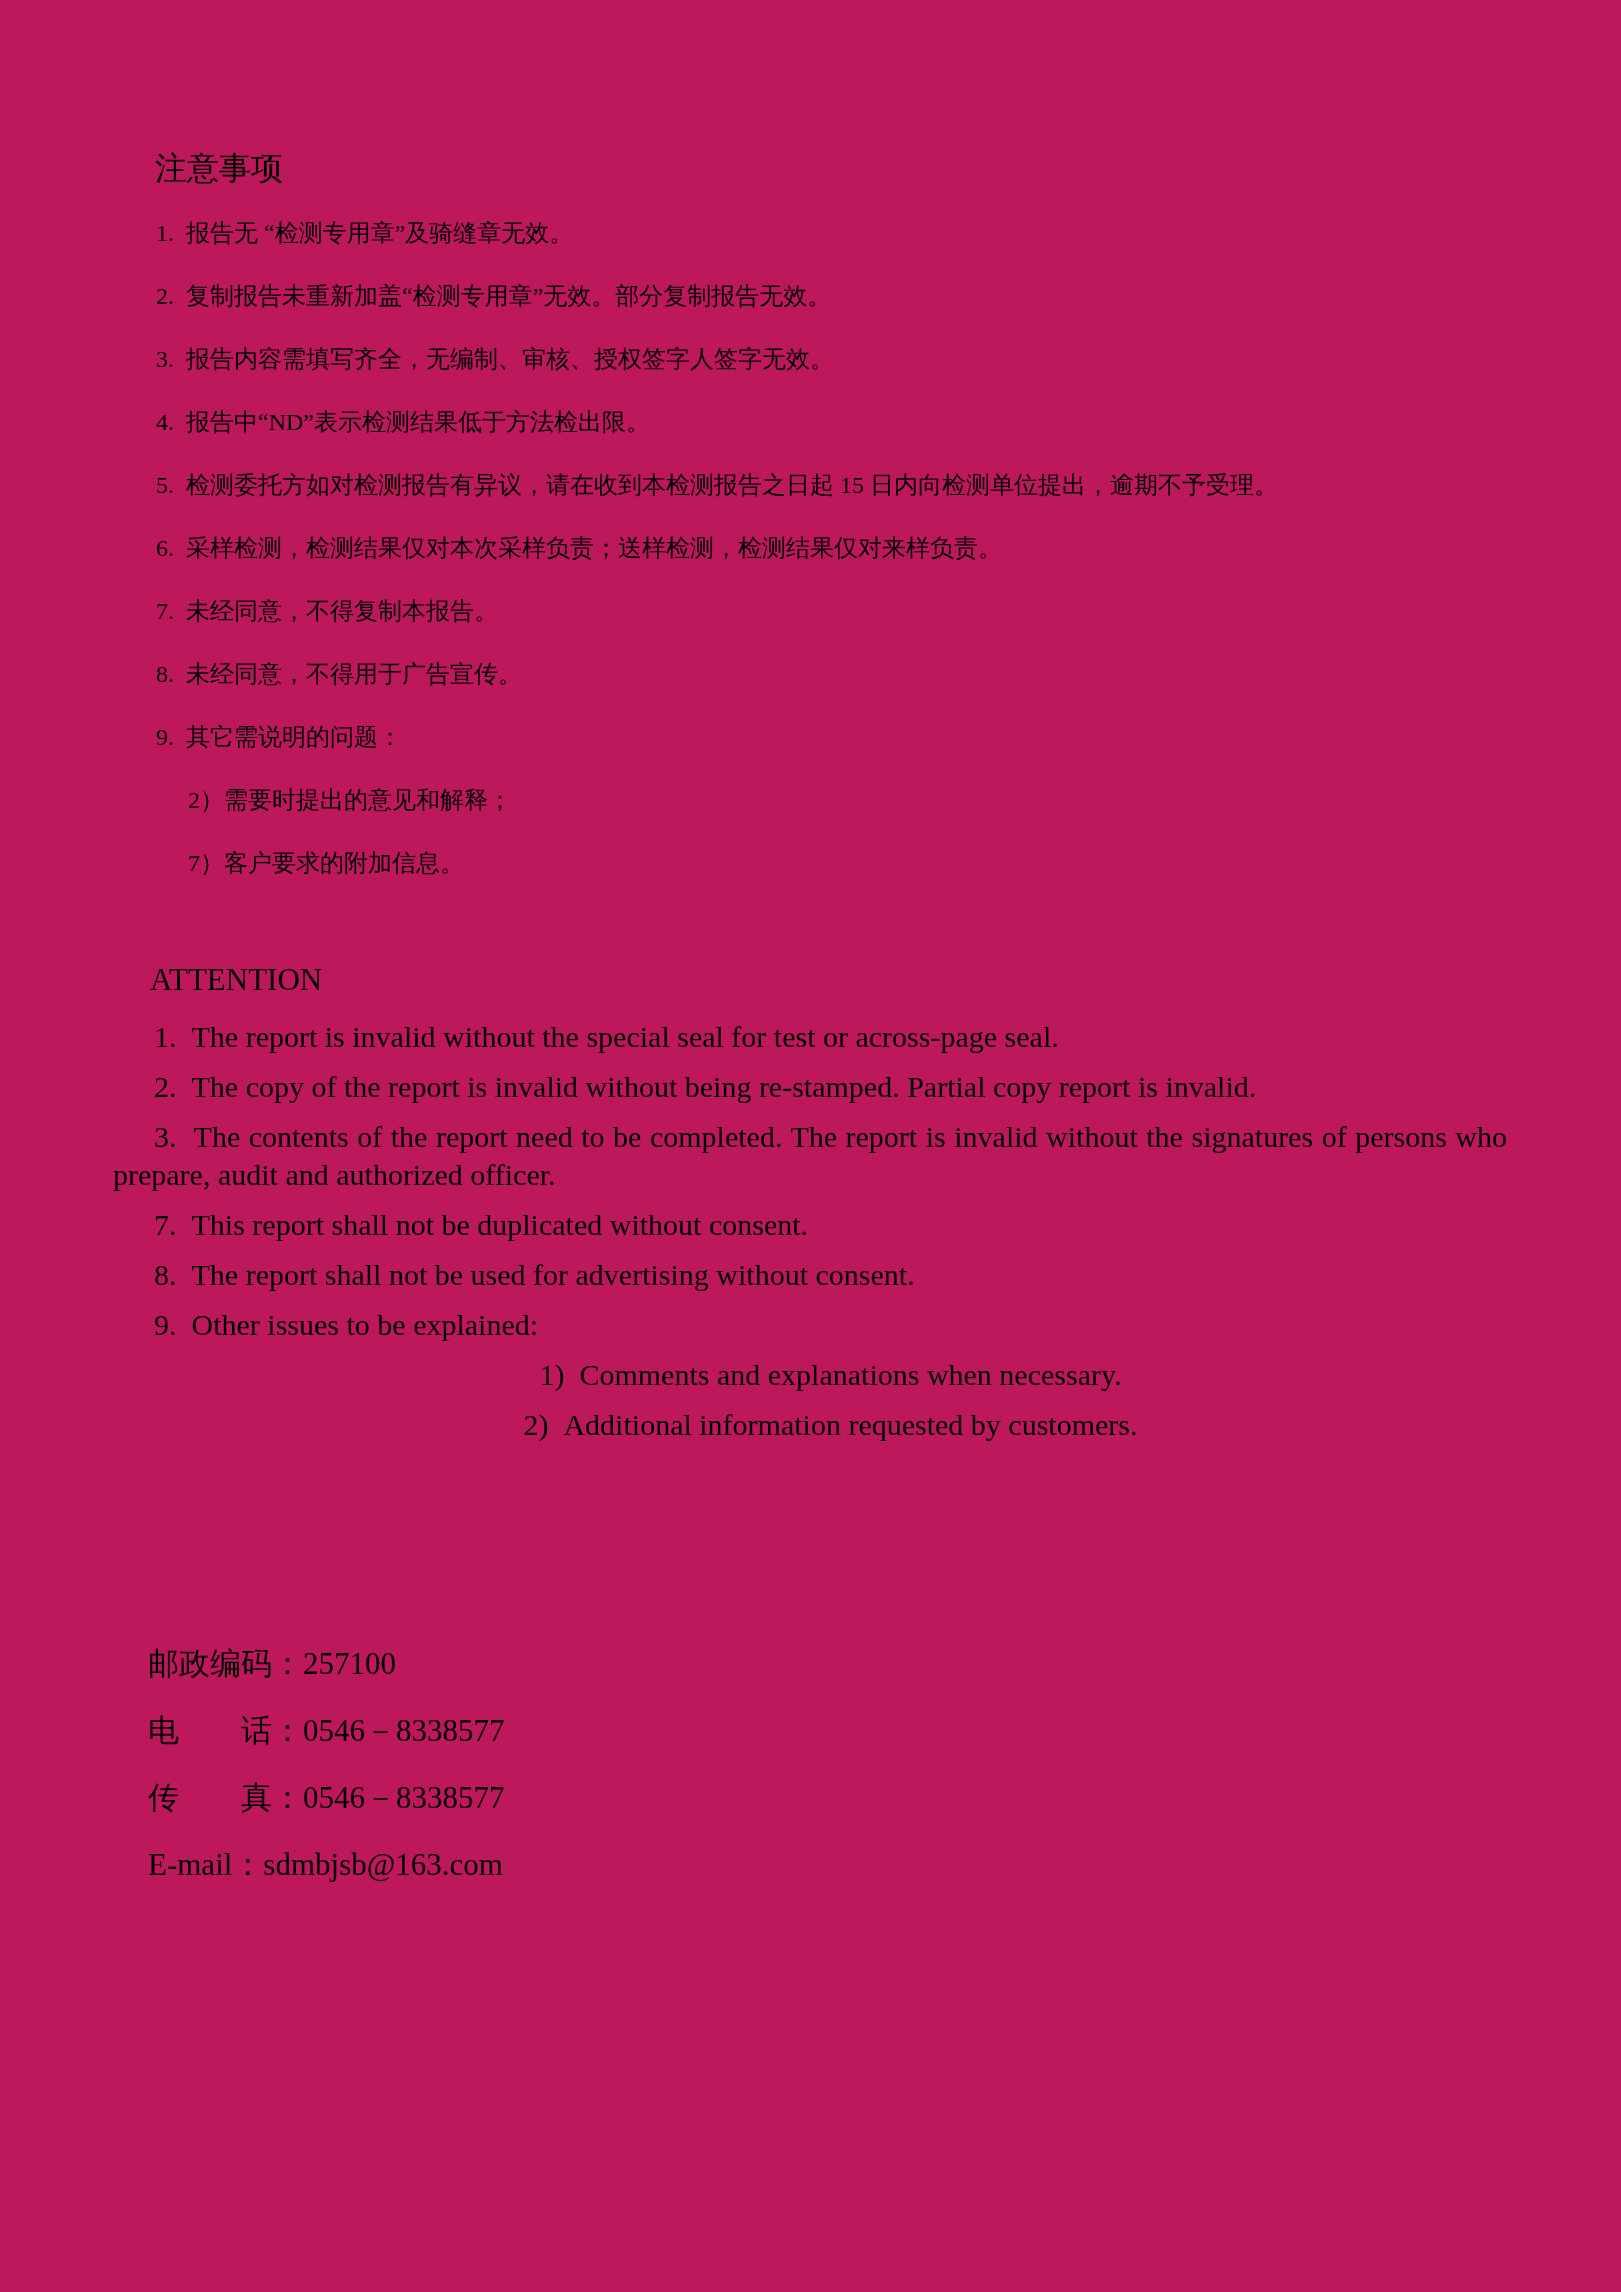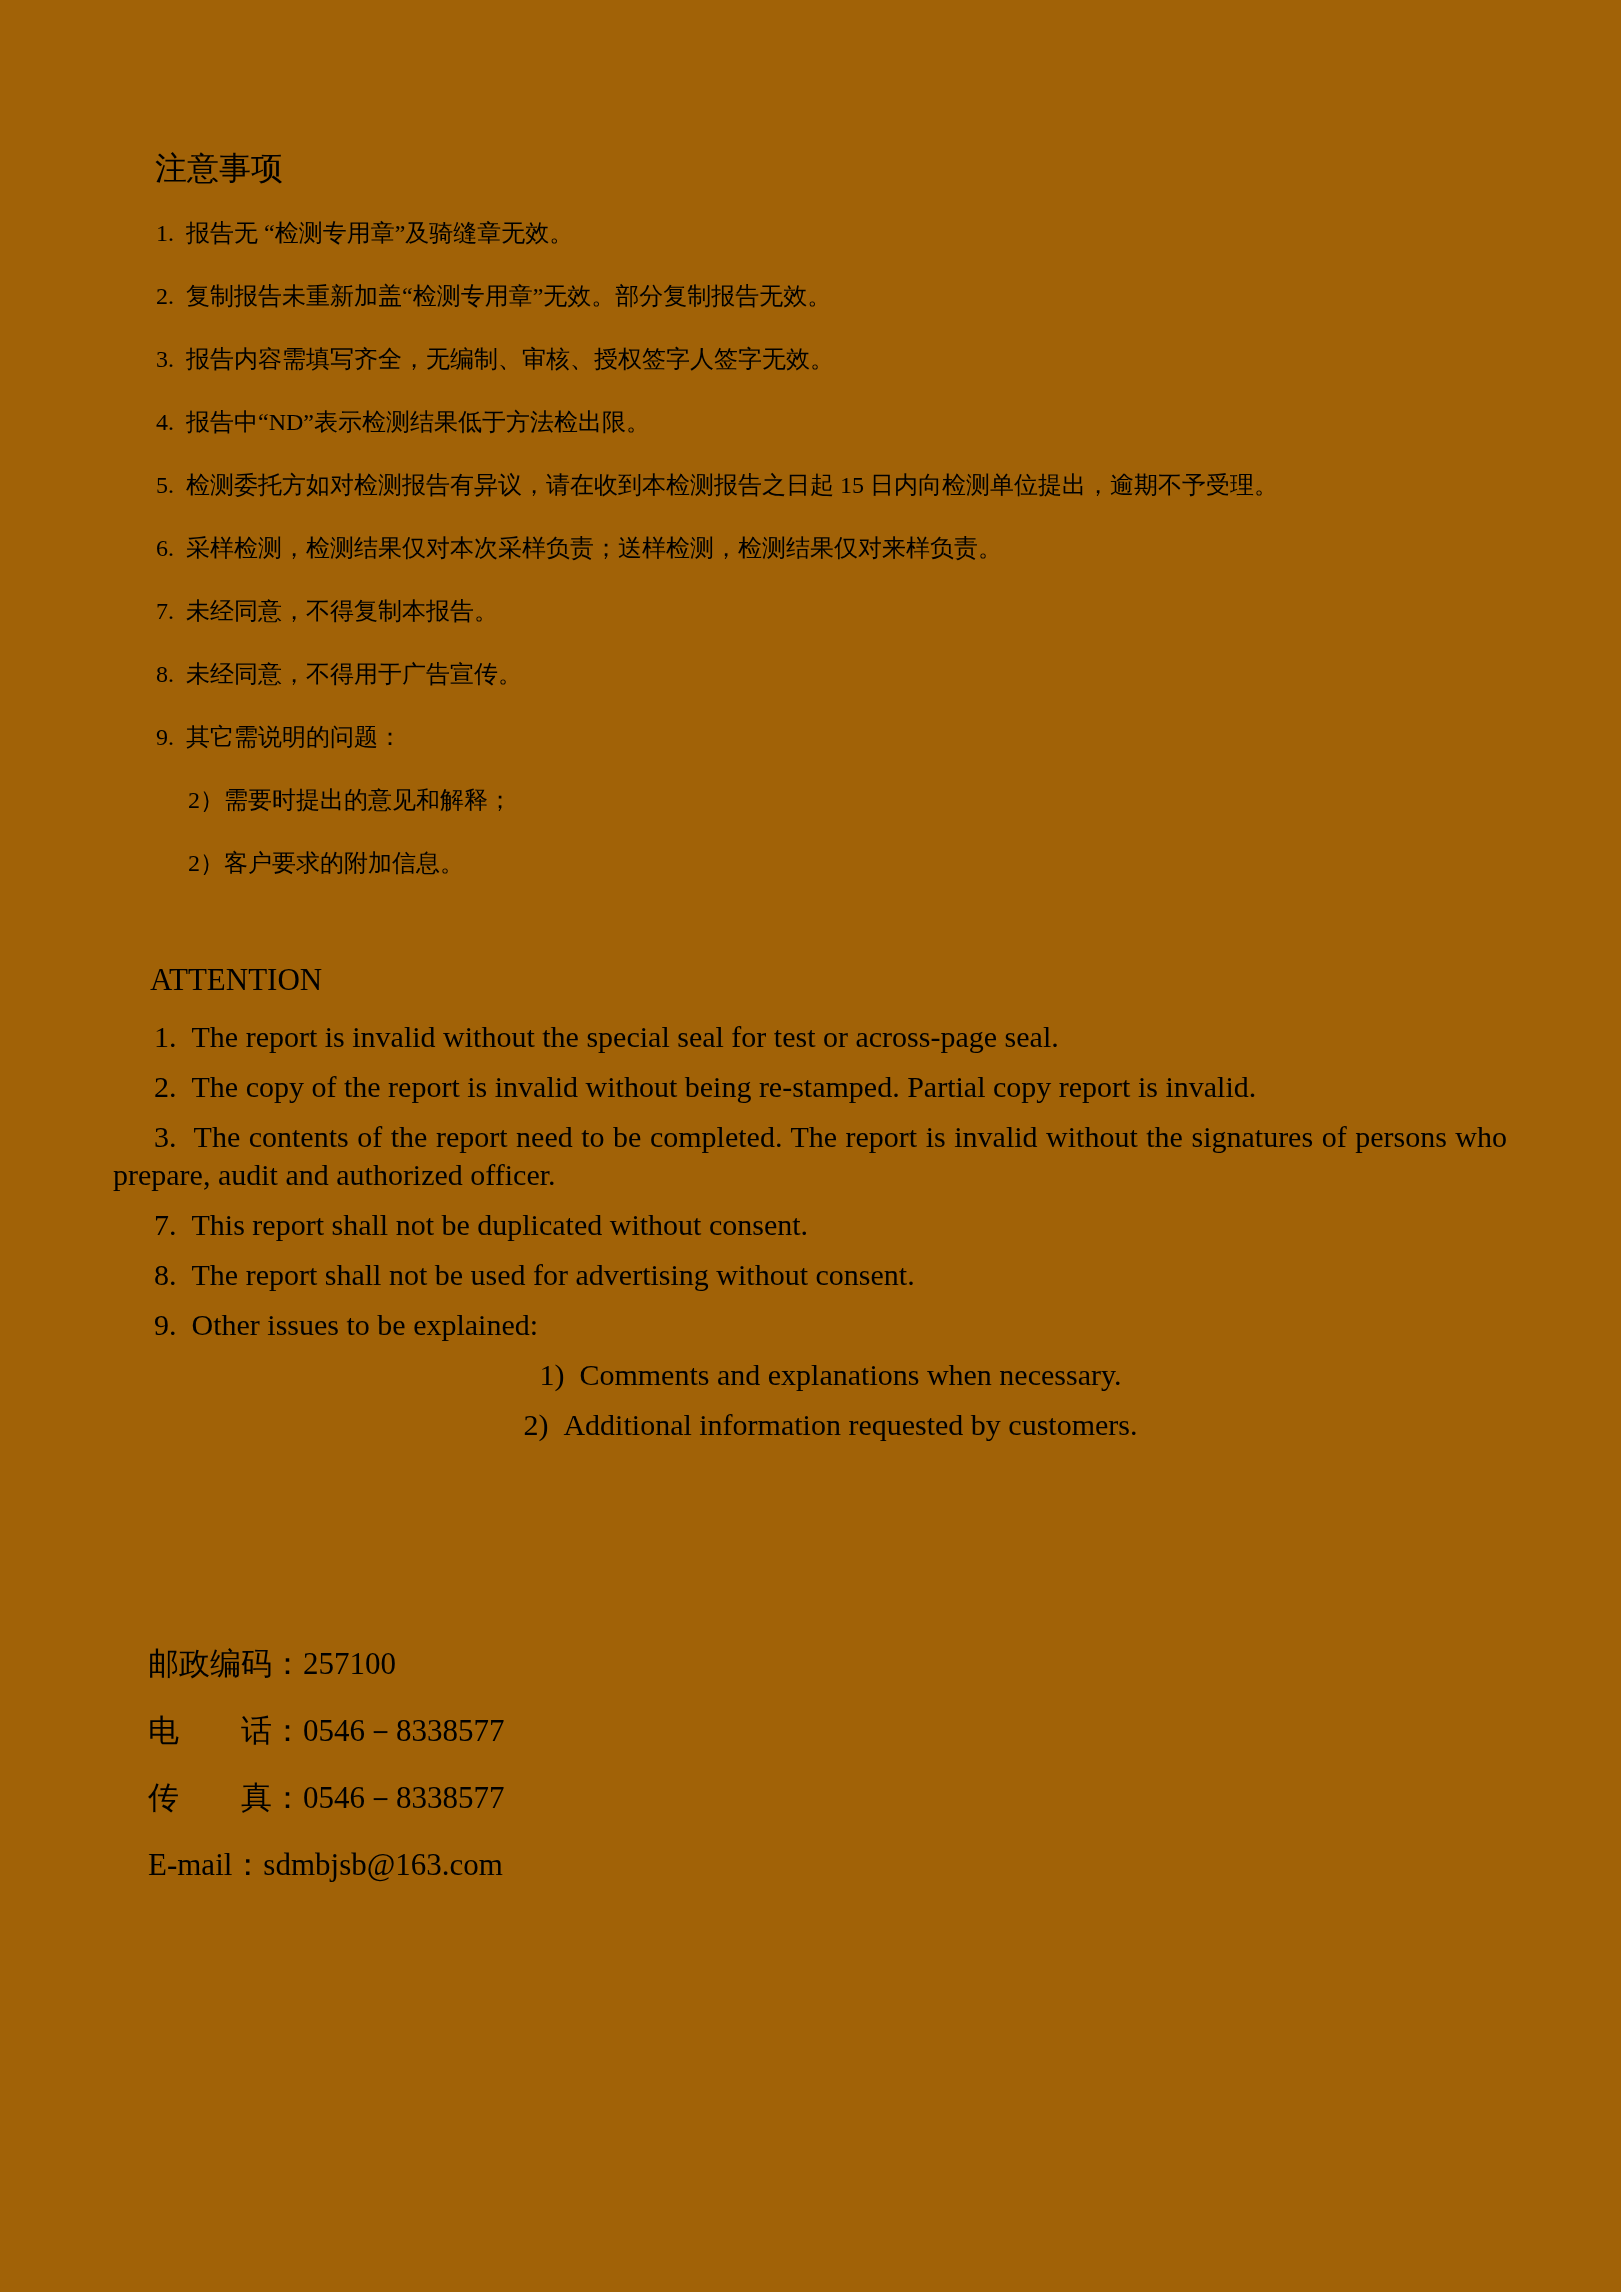--- a/index.html
+++ b/index.html
@@ -12,21 +12,21 @@
     height: 2293px;
     color: #000000;
     font-family: "Liberation Serif", "DejaVu Serif", serif;
     overflow: hidden;
   }
   .page {
     box-sizing: border-box;
     width: 1621px;
     height: 2293px;
     padding: 147px 102px 0 101px;
-    background: #a16207;
+    background: #be185d;
   }
   
   .cn-title {
     font-size: 32px;
     font-weight: normal;
     line-height: 43px;
     margin: 0 0 19.6px 54px;
   }
   .cn-item {
     font-size: 24px;
@@ -82,21 +82,21 @@
     <p class="cn-item">1.&nbsp;&nbsp;报告无 “检测专用章”及骑缝章无效。</p>
     <p class="cn-item">2.&nbsp;&nbsp;复制报告未重新加盖“检测专用章”无效。部分复制报告无效。</p>
     <p class="cn-item">3.&nbsp;&nbsp;报告内容需填写齐全，无编制、审核、授权签字人签字无效。</p>
     <p class="cn-item">4.&nbsp;&nbsp;报告中“ND”表示检测结果低于方法检出限。</p>
     <p class="cn-item">5.&nbsp;&nbsp;检测委托方如对检测报告有异议，请在收到本检测报告之日起 15 日内向检测单位提出，逾期不予受理。</p>
     <p class="cn-item">6.&nbsp;&nbsp;采样检测，检测结果仅对本次采样负责；送样检测，检测结果仅对来样负责。</p>
     <p class="cn-item">7.&nbsp;&nbsp;未经同意，不得复制本报告。</p>
     <p class="cn-item">8.&nbsp;&nbsp;未经同意，不得用于广告宣传。</p>
     <p class="cn-item">9.&nbsp;&nbsp;其它需说明的问题：</p>
     <p class="cn-item cn-sub">2）需要时提出的意见和解释；</p>
-    <p class="cn-item cn-sub">2）客户要求的附加信息。</p>
+    <p class="cn-item cn-sub">7）客户要求的附加信息。</p>
   </section>
 
   <section>
     <h2 class="en-title">ATTENTION</h2>
     <p class="en-item">1.&nbsp;&nbsp;The report is invalid without the special seal for test or across-page seal.</p>
     <p class="en-item">2.&nbsp;&nbsp;The copy of the report is invalid without being re-stamped. Partial copy report is invalid.</p>
     <p class="en-item">3.&nbsp;&nbsp;The contents of the report need to be completed. The report is invalid without the signatures of persons who prepare, audit and authorized officer.</p>
     <p class="en-item">7.&nbsp;&nbsp;This report shall not be duplicated without consent.</p>
     <p class="en-item">8.&nbsp;&nbsp;The report shall not be used for advertising without consent.</p>
     <p class="en-item">9.&nbsp;&nbsp;Other issues to be explained:</p>

